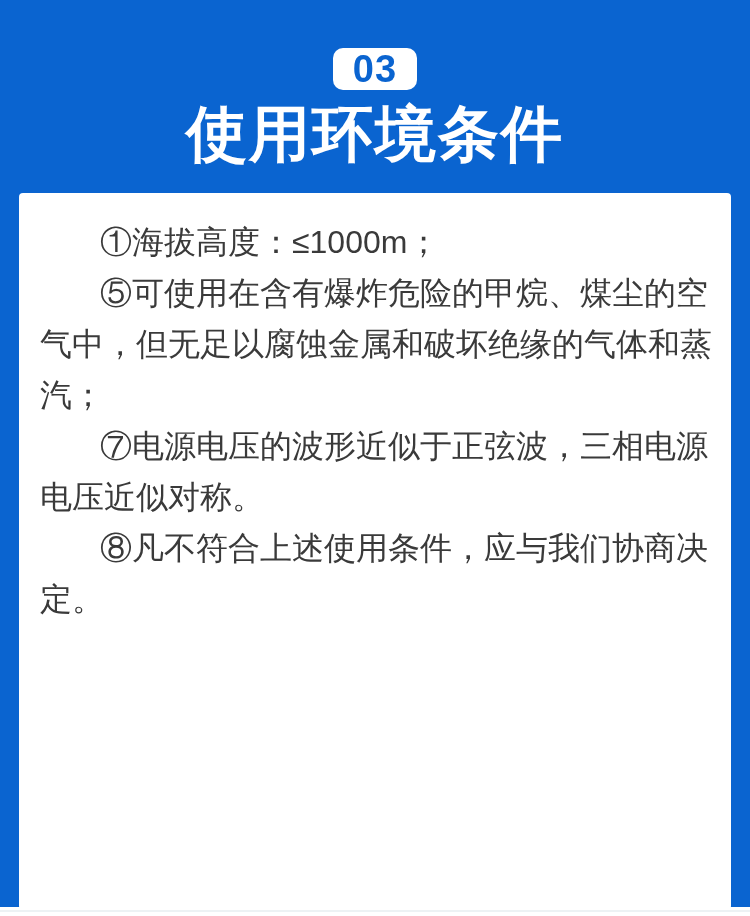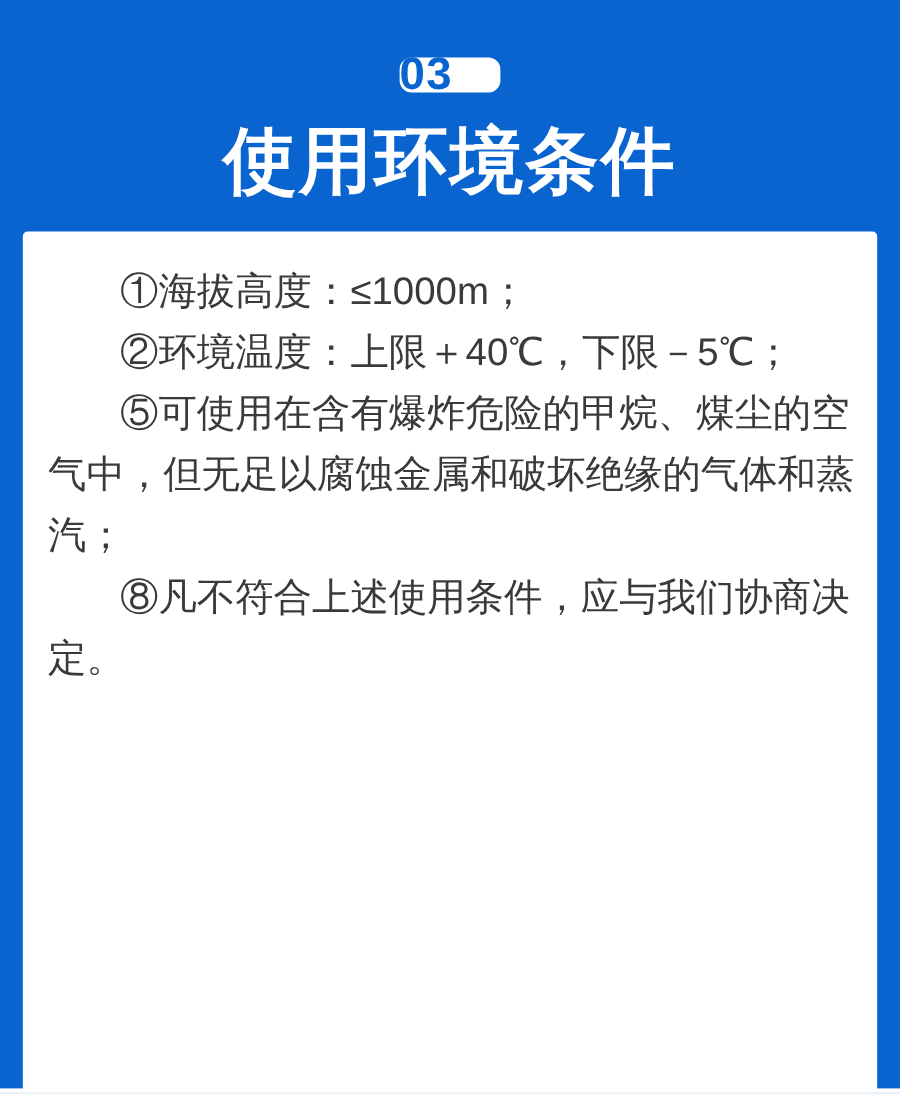--- a/index.html
+++ b/index.html
@@ -22,26 +22,26 @@
     width: 750px;
     height: 907px;
     background: #0a64d0;
   }
   .badge {
     position: absolute;
     top: 48px;
     left: 50%;
     transform: translateX(-50%);
     width: 84px;
-    height: 29px;
+    height: 42px;
     background: #ffffff;
     border-radius: 10px;
     display: flex;
     align-items: center;
-    justify-content: flex-start;
+    justify-content: center;
     color: #0a64d0;
     font-size: 38px;
     font-weight: bold;
     letter-spacing: 1px;
   }
   .title {
     position: absolute;
     top: 100px;
     left: 0;
     width: 750px;
@@ -89,19 +89,19 @@
 <div class="page">
   <div class="blue-section">
     <div class="badge">
       <span>03</span>
     </div>
     <h1 class="title">使用环境条件</h1>
   </div>
 
   <div class="card">
     <p>①海拔高度：≤1000m；</p>
-    <p>②环境温度：上限＋40℃，下限－5℃；</p>
     <p>⑤可使用在含有爆炸危险的甲烷、煤尘的空气中，但无足以腐蚀金属和破坏绝缘的气体和蒸汽；</p>
+    <p>⑦电源电压的波形近似于正弦波，三相电源电压近似对称。</p>
     <p>⑧凡不符合上述使用条件，应与我们协商决定。</p>
   </div>
 
   <div class="bottom-divider"></div>
 </div>
 
 </body></html>

